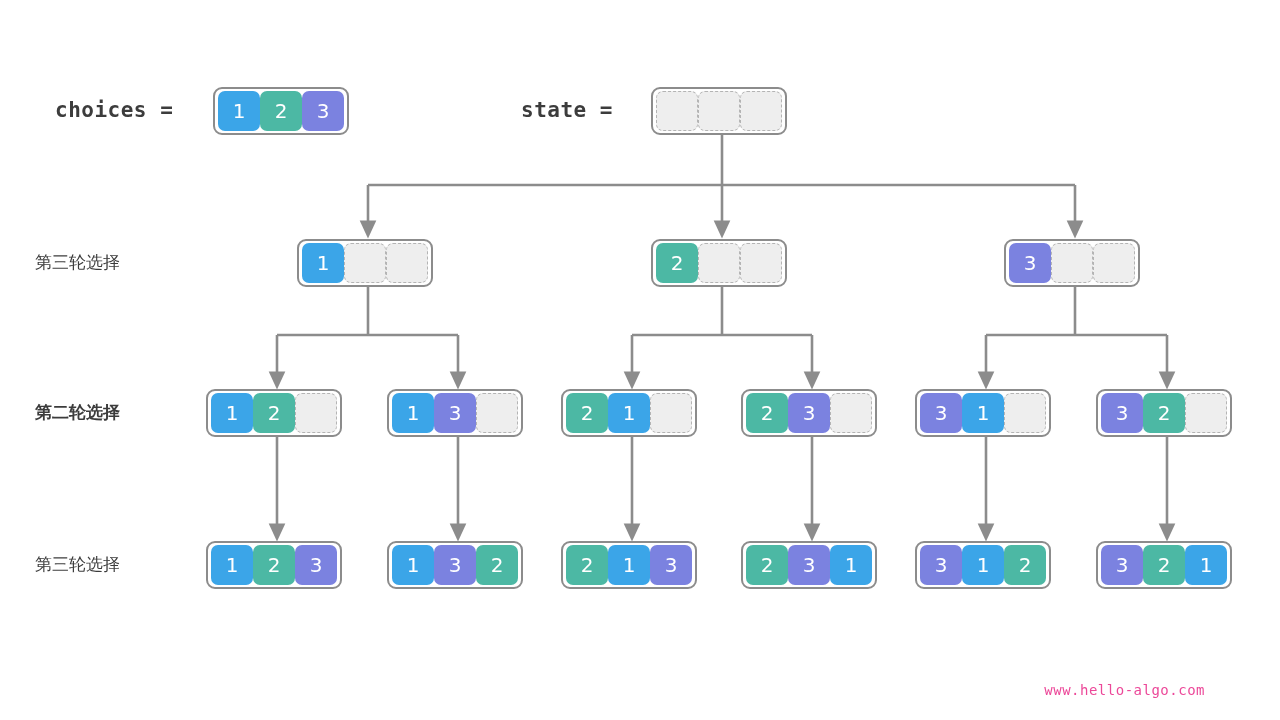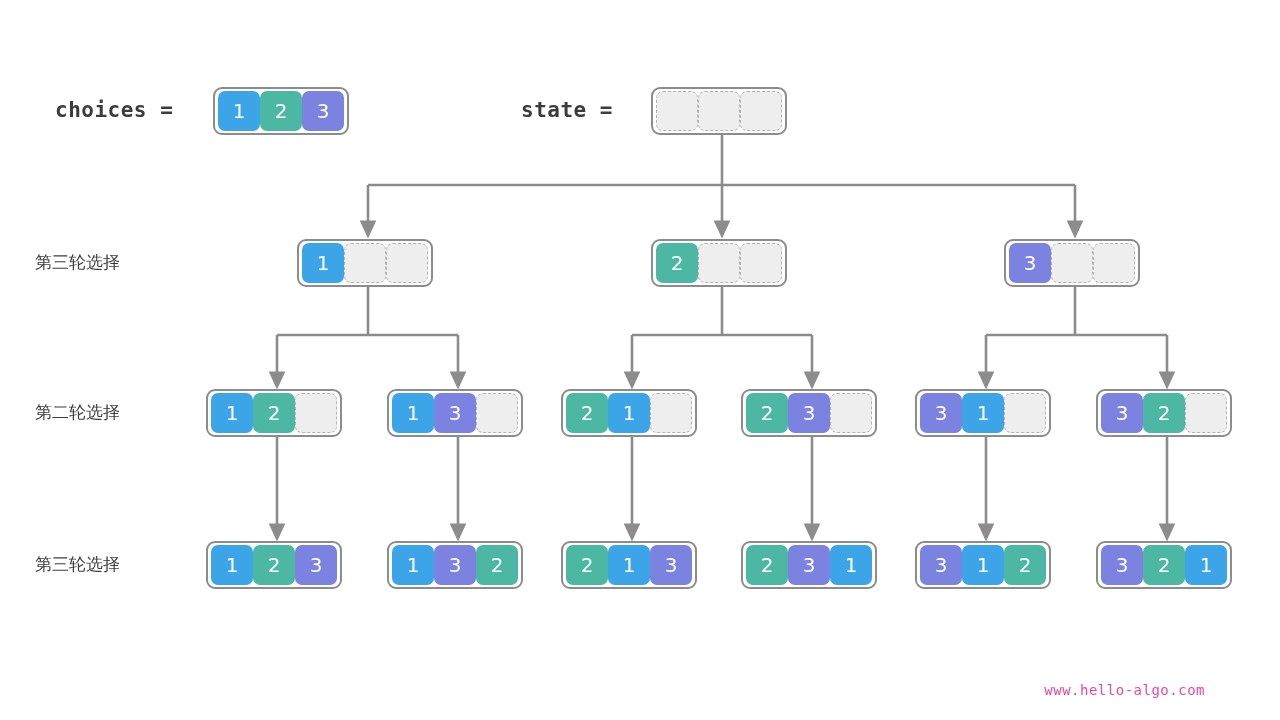--- a/index.html
+++ b/index.html
@@ -144,21 +144,21 @@
     </div>
 
   <div class="var-label" style="left:521px; top:98px;text-align:right;">state =</div>
   <div class="array" id="state-array" style="left:651px; top:87px;">
       <div class="cell empty"></div>
       <div class="cell empty"></div>
       <div class="cell empty"></div>
     </div>
 
   <div class="row-label" style="left:35px; top:251px;">第三轮选择</div>
-  <div class="row-label" style="left:35px; top:401px;">第二轮选择</div>
+  <div class="row-label" style="left:35px; top:401px;font-weight:bold;">第二轮选择</div>
   <div class="row-label" style="left:35px; top:553px;text-align:center;">第三轮选择</div>
 
   <div id="nodes-layer">
       <div class="array" style="left: 297px; top: 239px;">
         <div class="cell v1">1</div>
         <div class="cell empty"></div>
         <div class="cell empty"></div>
       </div>
       <div class="array" style="left: 651px; top: 239px;">
         <div class="cell v2">2</div>

